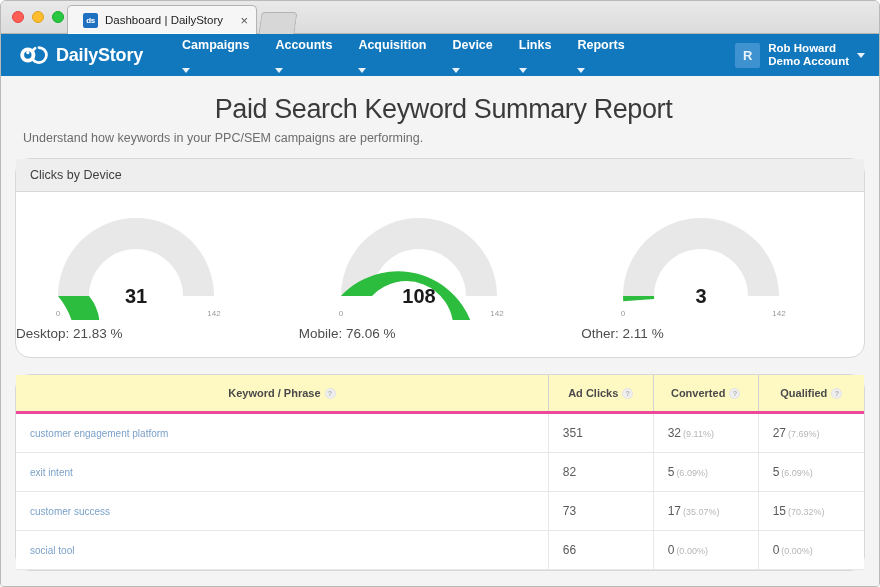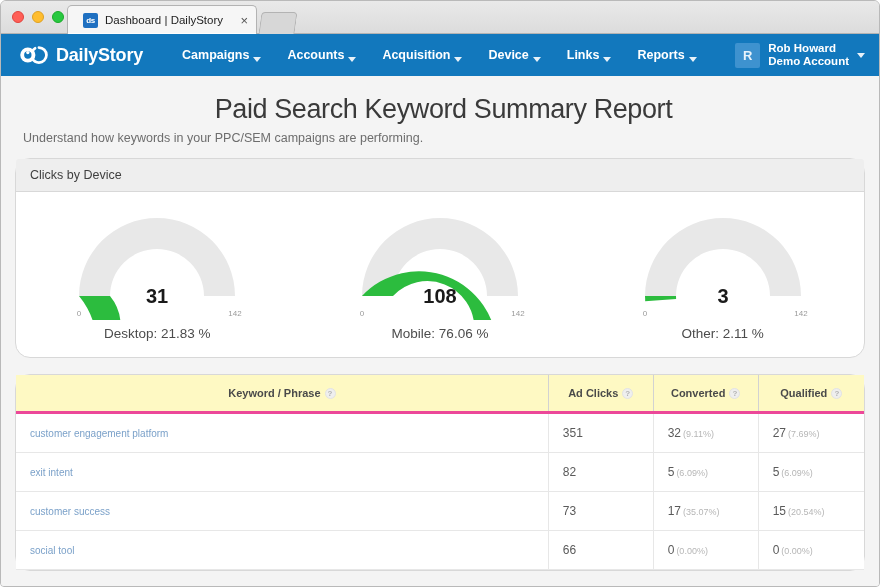--- a/index.html
+++ b/index.html
@@ -94,23 +94,24 @@
   .brand { display: flex; align-items: center; gap: 7px; margin-right: 26px; }
   .brand-mark { width: 30px; height: 18px; display: block; }
   .brand-name {
     color: #fff; font-size: 18px; font-weight: bold; letter-spacing: -0.2px;
   }
   .nav-items { display: flex; align-items: center; gap: 0; }
   .nav-item {
     color: #ffffff;
     font-size: 12.5px; font-weight: bold;
     padding: 0 13px;
-    display: flex; align-items: flex-end; gap: 4px;
+    display: flex; align-items: flex-start; gap: 16px;
     white-space: nowrap;
     cursor: default;
+    flex-direction: column;
   }
   .caret {
     width: 0; height: 0;
     border-left: 4px solid transparent;
     border-right: 4px solid transparent;
     border-top: 5px solid #ffffff;
     opacity: .9;
   }
   .user-block {
     position: absolute; right: 14px; top: 0; height: 42px;
@@ -152,21 +153,21 @@
     border-bottom: 1px solid #d8d8d8;
     border-radius: 3px 3px 0 0;
     padding: 9px 14px;
     font-size: 12.5px;
     color: #3f3f3f;
   }
   .panel-body { padding: 10px 0 16px 0; }
 
   
   .gauges { display: flex; }
-  .gauge { flex: 1; display: flex; flex-direction: column; align-items: center; }
+  .gauge { flex: 1; display: flex; flex-direction: column; align-items: flex-start; }
   .gauge-svg { display: block; }
   .gauge-caption {
     font-size: 13.5px; color: #4c4c4c;
     margin-top: 6px;
   }
   .gauge-value {
     font-size: 20px; font-weight: bold; fill: #1a1a1a;
   }
   .gauge-tick { font-size: 8px; fill: #9a9a9a; }
 
@@ -360,21 +361,21 @@
             <tr>
               <td><a class="kw-link">exit intent</a></td>
               <td><span class="num">82</span></td>
               <td><span class="num">5</span><span class="pct">(6.09%)</span></td>
               <td><span class="num">5</span><span class="pct">(6.09%)</span></td>
             </tr>
             <tr>
               <td><a class="kw-link">customer success</a></td>
               <td><span class="num">73</span></td>
               <td><span class="num">17</span><span class="pct">(35.07%)</span></td>
-              <td><span class="num">15</span><span class="pct">(20.54%)</span></td>
+              <td><span class="num">15</span><span class="pct">(70.32%)</span></td>
             </tr>
             <tr>
               <td><a class="kw-link">social tool</a></td>
               <td><span class="num">66</span></td>
               <td><span class="num">0</span><span class="pct">(0.00%)</span></td>
               <td><span class="num">0</span><span class="pct">(0.00%)</span></td>
             </tr>
           </tbody>
         </table>
       </div>

